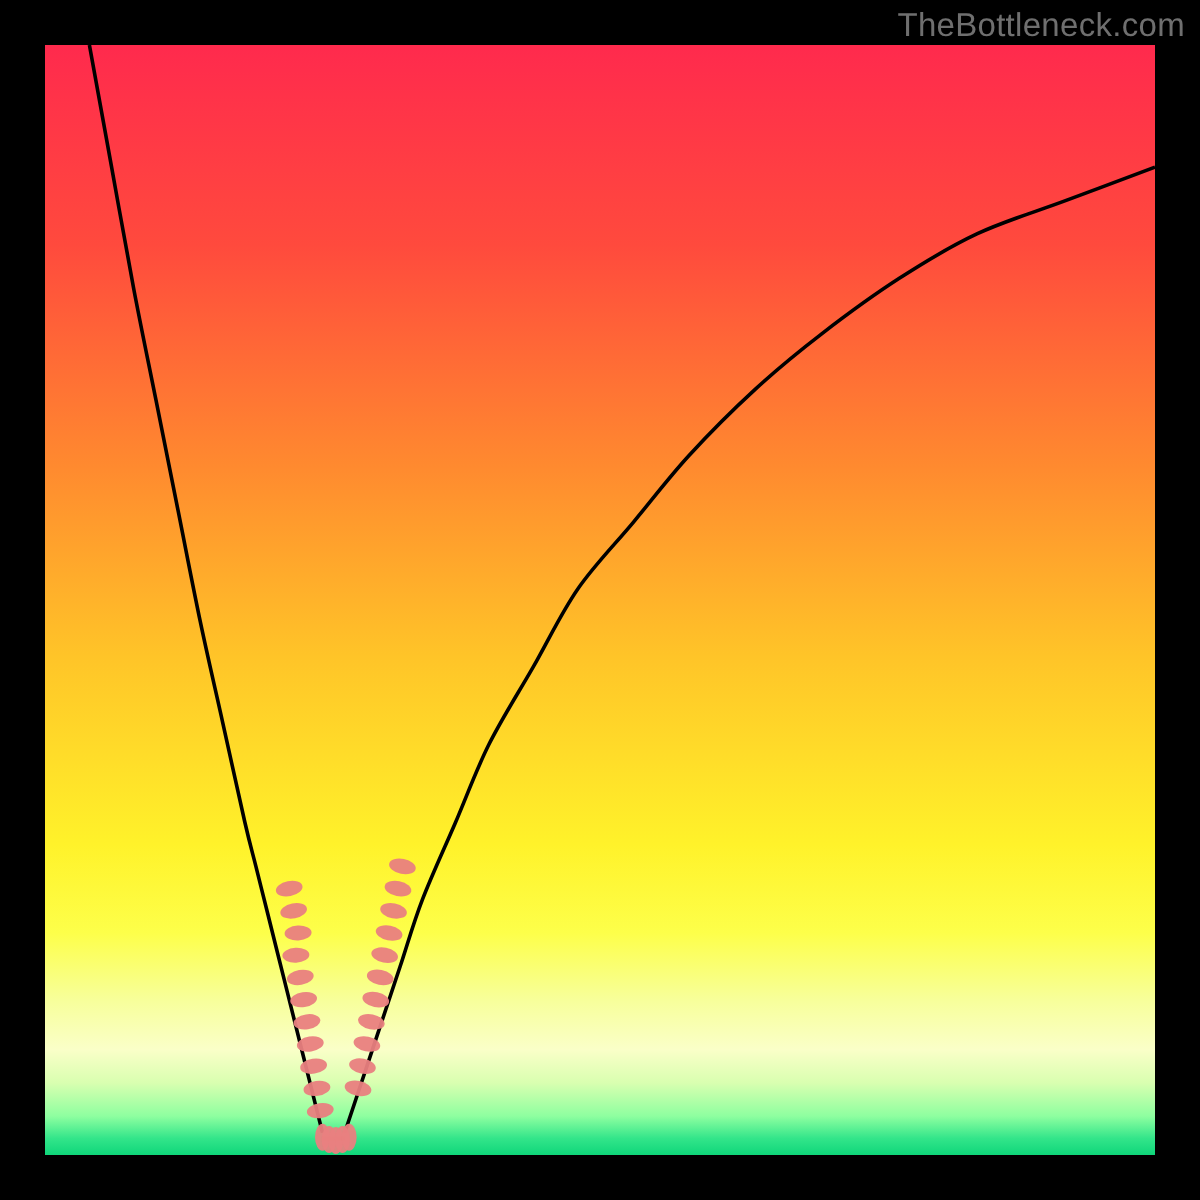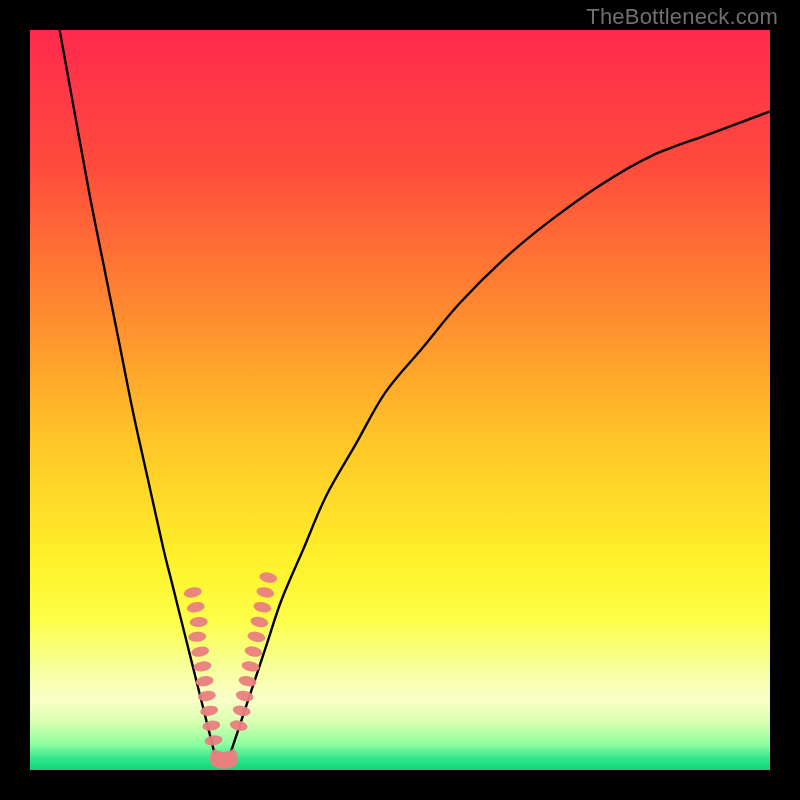--- a/index.html
+++ b/index.html
@@ -29,21 +29,21 @@
     position: absolute;
     inset: 0;
   }
   svg.curve {
     position: absolute;
     inset: 0;
   }
   .watermark {
     position: absolute;
     top: 4px;
-    right: 22px;
+    right: 10px;
     color: #6f6f6f;
     font-size: 22px;
     letter-spacing: 0.2px;
     font-weight: 500;
   }
 </style>
 </head>
 <body>
 
 <div class="stage">

